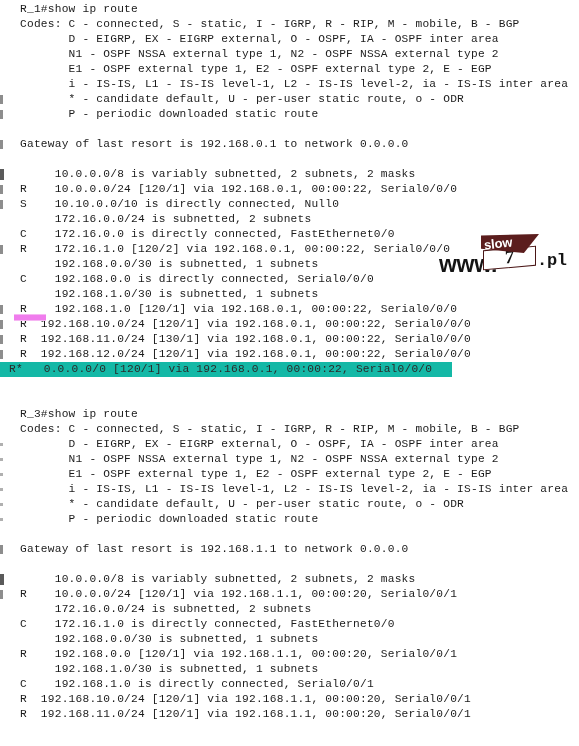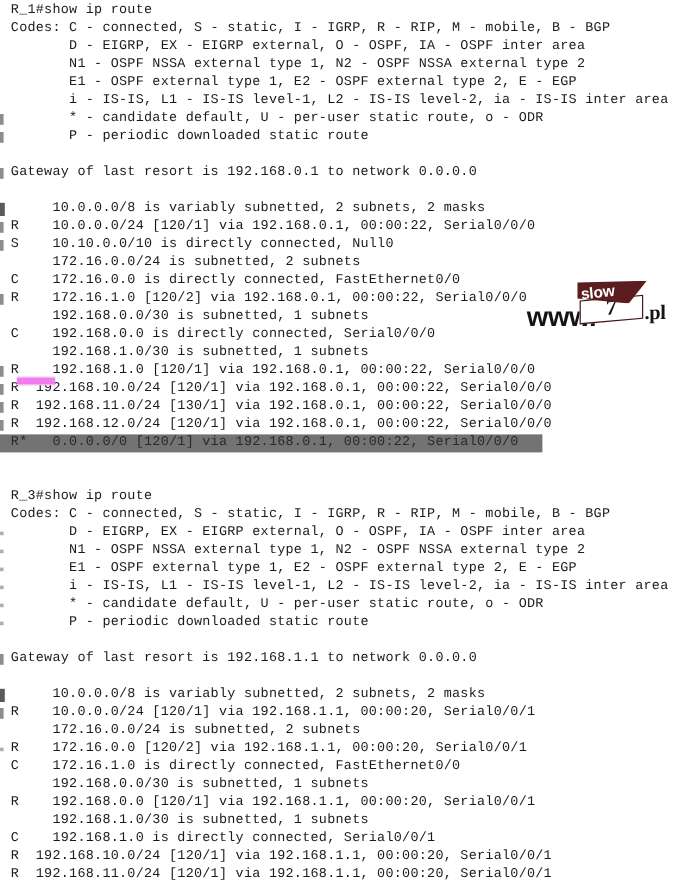--- a/index.html
+++ b/index.html
@@ -25,29 +25,29 @@
     box-sizing: border-box;
   }
   .line {
     position: relative;
     height: 15px;
     line-height: 15px;
     font-size: 11.2px;
     letter-spacing: 0.02em;
     color: #1b1b1b;
     white-space: pre;
-    padding-left: 9px;
+    padding-left: 20px;
     box-sizing: border-box;
   }
   .line.blank {
     color: transparent;
   }
   
   .line.hl {
-    background: #737373;
+    background: #14b8a6;
     color: #2a2a2a;
     padding-left: 9px;
     width: 452px;
   }
   
   .line.tick::before {
     content: "";
     position: absolute;
     left: 0;
     top: 3px;
@@ -100,21 +100,21 @@
     font-family: "Liberation Sans", sans-serif;
     font-weight: bold;
     font-size: 23px;
     color: #141414;
     letter-spacing: -0.3px;
   }
   #watermark .wm-pl {
     position: absolute;
     left: 98px;
     top: 17px;
-    font-family: Liberation Serif, serif;
+    font-family: Liberation Mono, monospace;
     font-weight: bold;
     font-size: 17px;
     color: #141414;
     letter-spacing: -0.3px;
   }
   #watermark .wm-box {
     position: absolute;
     left: 44px;
     top: 14px;
     width: 53px;
@@ -204,21 +204,20 @@
     <div class="line tick-faint">       E1 - OSPF external type 1, E2 - OSPF external type 2, E - EGP</div>
     <div class="line tick-faint">       i - IS-IS, L1 - IS-IS level-1, L2 - IS-IS level-2, ia - IS-IS inter area</div>
     <div class="line tick-faint">       * - candidate default, U - per-user static route, o - ODR</div>
     <div class="line tick-faint">       P - periodic downloaded static route</div>
     <div class="line blank"> </div>
     <div class="line tick">Gateway of last resort is 192.168.1.1 to network 0.0.0.0</div>
     <div class="line blank"> </div>
     <div class="line tick-dark">     10.0.0.0/8 is variably subnetted, 2 subnets, 2 masks</div>
     <div class="line tick">R    10.0.0.0/24 [120/1] via 192.168.1.1, 00:00:20, Serial0/0/1</div>
     <div class="line">     172.16.0.0/24 is subnetted, 2 subnets</div>
-    <div class="line tick-faint">R    172.16.0.0 [120/2] via 192.168.1.1, 00:00:20, Serial0/0/1</div>
     <div class="line">C    172.16.1.0 is directly connected, FastEthernet0/0</div>
     <div class="line">     192.168.0.0/30 is subnetted, 1 subnets</div>
     <div class="line">R    192.168.0.0 [120/1] via 192.168.1.1, 00:00:20, Serial0/0/1</div>
     <div class="line">     192.168.1.0/30 is subnetted, 1 subnets</div>
     <div class="line">C    192.168.1.0 is directly connected, Serial0/0/1</div>
     <div class="line">R  192.168.10.0/24 [120/1] via 192.168.1.1, 00:00:20, Serial0/0/1</div>
     <div class="line">R  192.168.11.0/24 [120/1] via 192.168.1.1, 00:00:20, Serial0/0/1</div>
   </div>
 
 <div class="pink-bar"></div>

